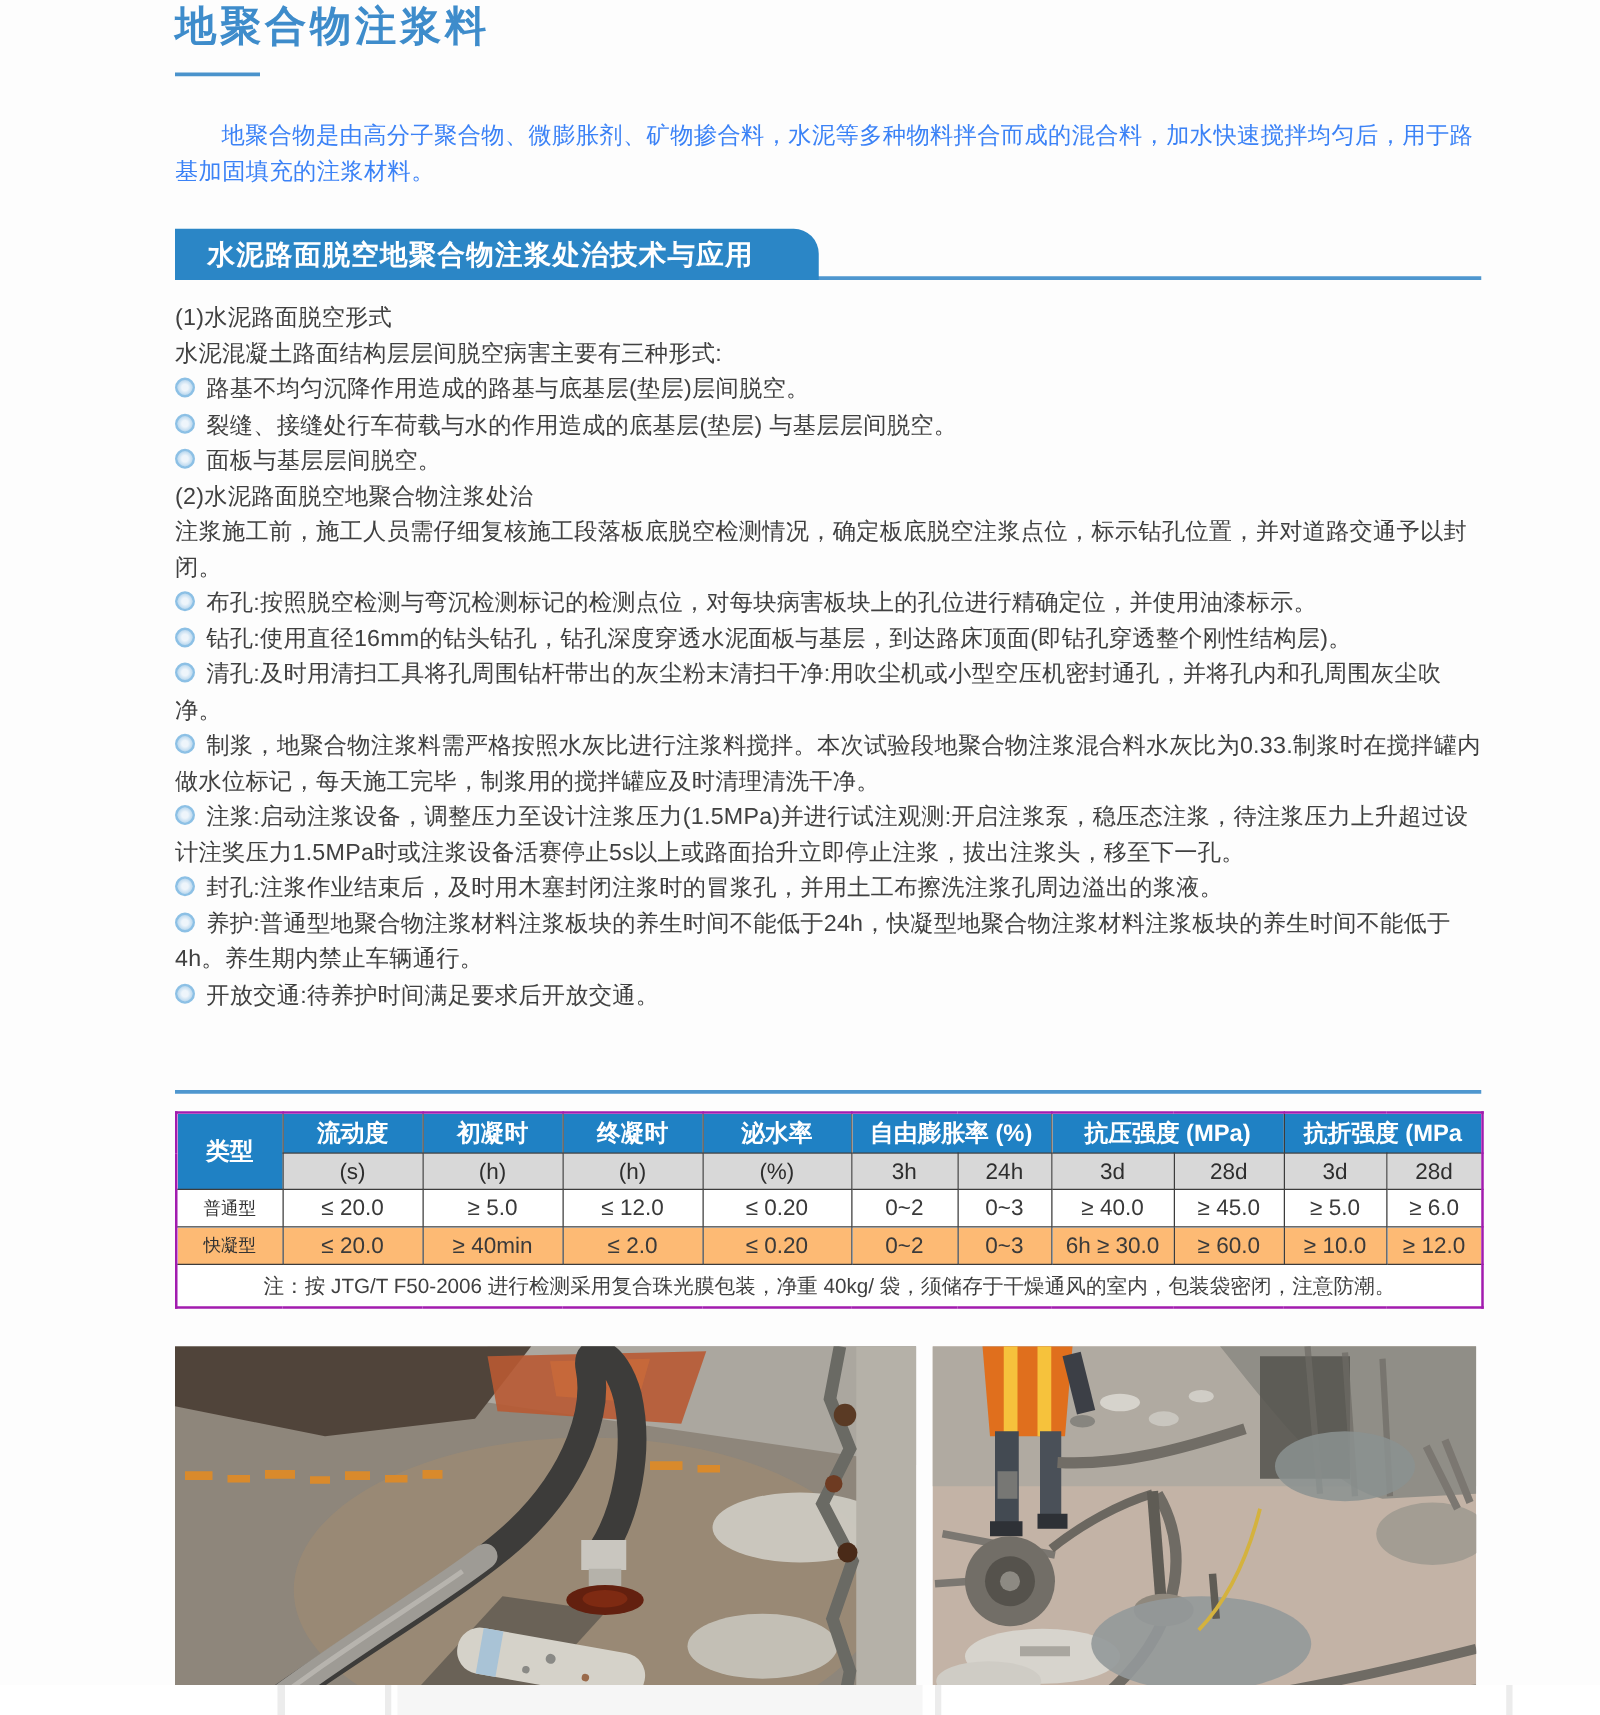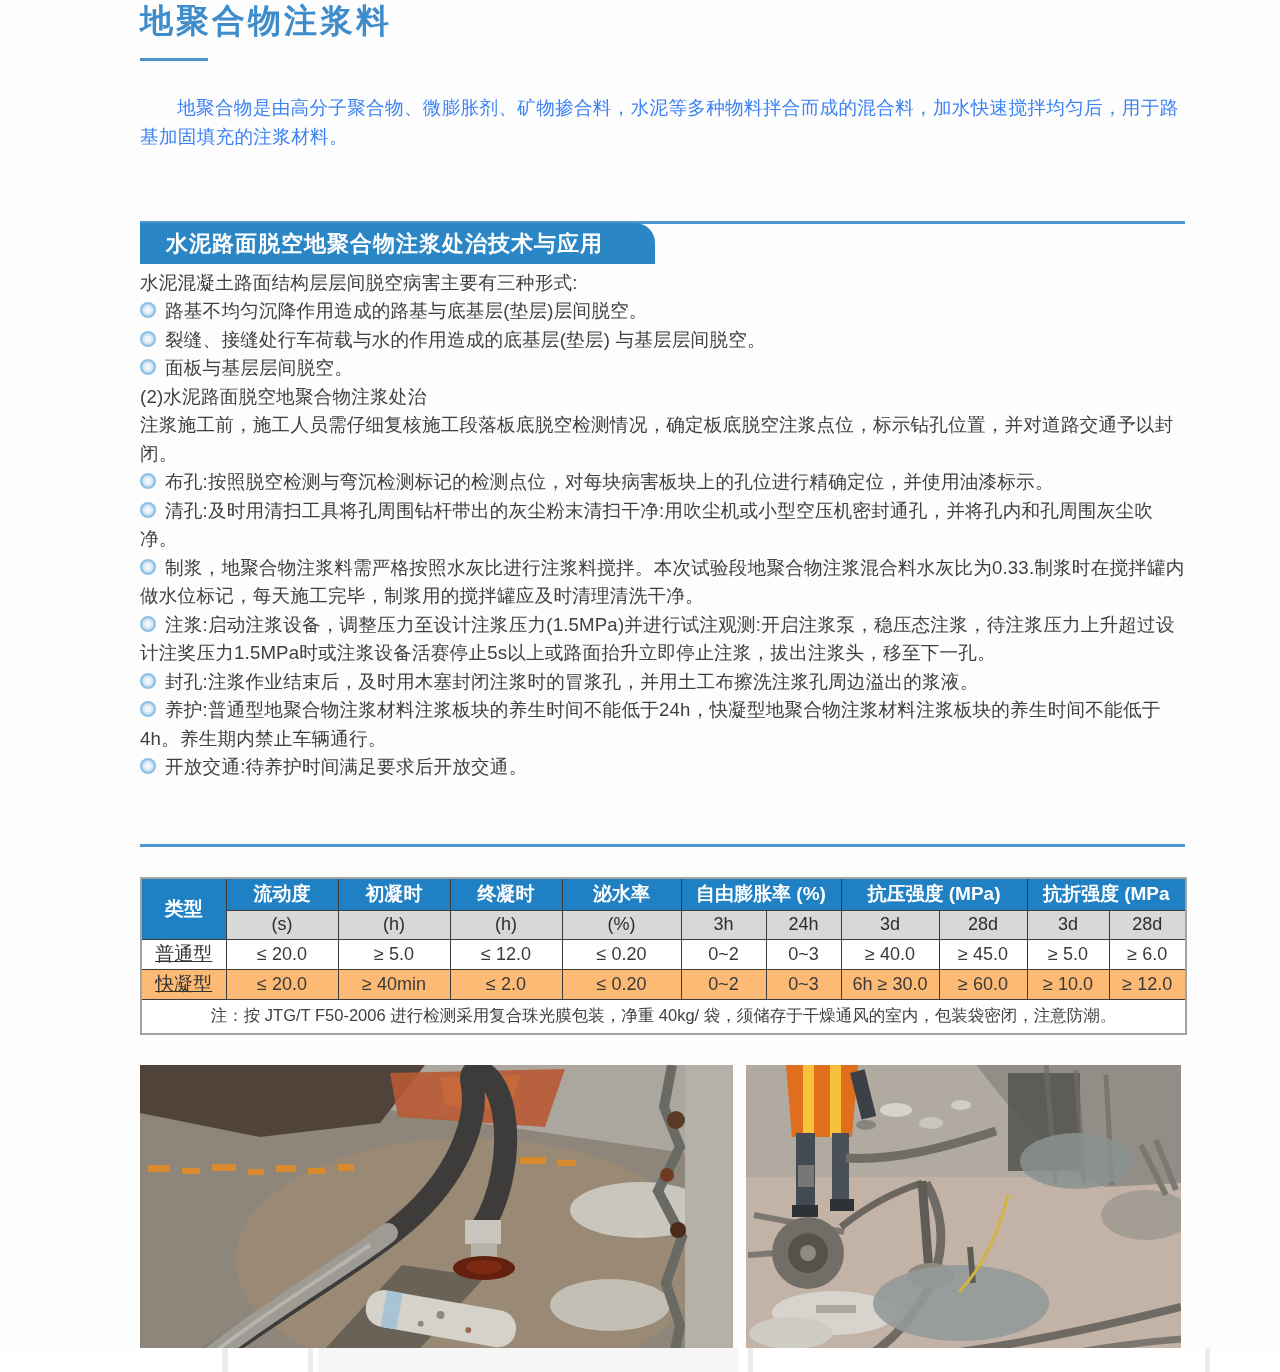--- a/index.html
+++ b/index.html
@@ -21,46 +21,45 @@
     text-indent:2em;letter-spacing:0.3px;
   }
   
   .banner{position:relative;margin-top:32px;height:41px;}
   .banner-line{position:absolute;left:0;right:0;bottom:0;height:3px;background:#4f97cf;}
   .banner-tab{
     position:relative;display:inline-block;background:#2b86c6;color:#ffffff;
     font-size:22px;font-weight:bold;line-height:41px;height:41px;
     padding:0 52px 0 26px;border-radius:0 20px 0 0;letter-spacing:1px;
     z-index:1;
-    margin-top:40px;
   }
   
   .body-text{margin-top:16px;}
   .body-text p{
     margin:0;font-size:18.6px;color:#404040;line-height:28.5px;letter-spacing:0.2px;
   }
   .bullet{
     display:inline-block;width:12px;height:12px;border-radius:50%;
     border:2.5px solid #8cc0e5;
     background:radial-gradient(circle,#eef5fb 30%,#bcd9ef 70%,#d9eaf6 100%);
     margin-right:9px;position:relative;top:1px;
   }
   
   .spec-table{
-    width:1045px;border-collapse:collapse;margin-top:30px;table-layout:fixed;
-    border:2px solid #a3a3a3;
+    width:1045px;border-collapse:collapse;margin-top:14px;table-layout:fixed;
+    border:2px solid #a21caf;
   }
   .spec-table th,.spec-table td{
     border:1px solid #3c3c3c;text-align:center;padding:0;overflow:hidden;white-space:nowrap;
   }
   .hrow1 th{background:#1f81c4;color:#ffffff;font-size:19px;font-weight:bold;height:31px;}
   th.corner{font-size:19px;}
   .hrow2 td{background:#d8d8d8;color:#2e2e2e;font-size:18px;height:28px;}
   .drow td{font-size:18px;color:#3a3a3a;height:29px;}
-  .drow .rowlabel{font-size:19px;color:#333;text-decoration:underline;}
+  .drow .rowlabel{font-size:14px;color:#333;}
   .drow.odd td{background:#ffffff;}
   .drow.even td{background:#fdba74;}
   .noterow td{background:#ffffff;font-size:16.5px;color:#3f3f3f;height:33px;white-space:normal;}
   
   .photos{display:flex;gap:13px;margin-top:30px;}
   .photos svg{display:block;}
   
   .bottom-strip{position:absolute;left:0;bottom:0;width:1280px;height:24px;background:#ffffff;}
   .bottom-strip .mark{position:absolute;top:0;background:#ececec;}
 </style>
@@ -82,20 +81,21 @@
 
     <div class="body-text">
       <p><span>(1)水泥路面脱空形式</span></p>
       <p><span>水泥混凝土路面结构层层间脱空病害主要有三种形式:</span></p>
       <p><span class="bullet"></span><span>路基不均匀沉降作用造成的路基与底基层(垫层)层间脱空。</span></p>
       <p><span class="bullet"></span><span>裂缝、接缝处行车荷载与水的作用造成的底基层(垫层) 与基层层间脱空。</span></p>
       <p><span class="bullet"></span><span>面板与基层层间脱空。</span></p>
       <p><span>(2)水泥路面脱空地聚合物注浆处治</span></p>
       <p><span>注浆施工前，施工人员需仔细复核施工段落板底脱空检测情况，确定板底脱空注浆点位，标示钻孔位置，并对道路交通予以封闭。</span></p>
       <p><span class="bullet"></span><span>布孔:按照脱空检测与弯沉检测标记的检测点位，对每块病害板块上的孔位进行精确定位，并使用油漆标示。</span></p>
+      <p><span class="bullet"></span><span>钻孔:使用直径16mm的钻头钻孔，钻孔深度穿透水泥面板与基层，到达路床顶面(即钻孔穿透整个刚性结构层)。</span></p>
       <p><span class="bullet"></span><span>清孔:及时用清扫工具将孔周围钻杆带出的灰尘粉末清扫干净:用吹尘机或小型空压机密封通孔，并将孔内和孔周围灰尘吹净。</span></p>
       <p><span class="bullet"></span><span>制浆，地聚合物注浆料需严格按照水灰比进行注浆料搅拌。本次试验段地聚合物注浆混合料水灰比为0.33.制浆时在搅拌罐内做水位标记，每天施工完毕，制浆用的搅拌罐应及时清理清洗干净。</span></p>
       <p><span class="bullet"></span><span>注浆:启动注浆设备，调整压力至设计注浆压力(1.5MPa)并进行试注观测:开启注浆泵，稳压态注浆，待注浆压力上升超过设计注奖压力1.5MPa时或注浆设备活赛停止5s以上或路面抬升立即停止注浆，拔出注浆头，移至下一孔。</span></p>
       <p><span class="bullet"></span><span>封孔:注浆作业结束后，及时用木塞封闭注浆时的冒浆孔，并用土工布擦洗注浆孔周边溢出的浆液。</span></p>
       <p><span class="bullet"></span><span>养护:普通型地聚合物注浆材料注浆板块的养生时间不能低于24h，快凝型地聚合物注浆材料注浆板块的养生时间不能低于4h。养生期内禁止车辆通行。</span></p>
       <p><span class="bullet"></span><span>开放交通:待养护时间满足要求后开放交通。</span></p>
     </div>
 
     <div class="banner" style="margin-top:24px;">
       <div class="banner-line"></div>

